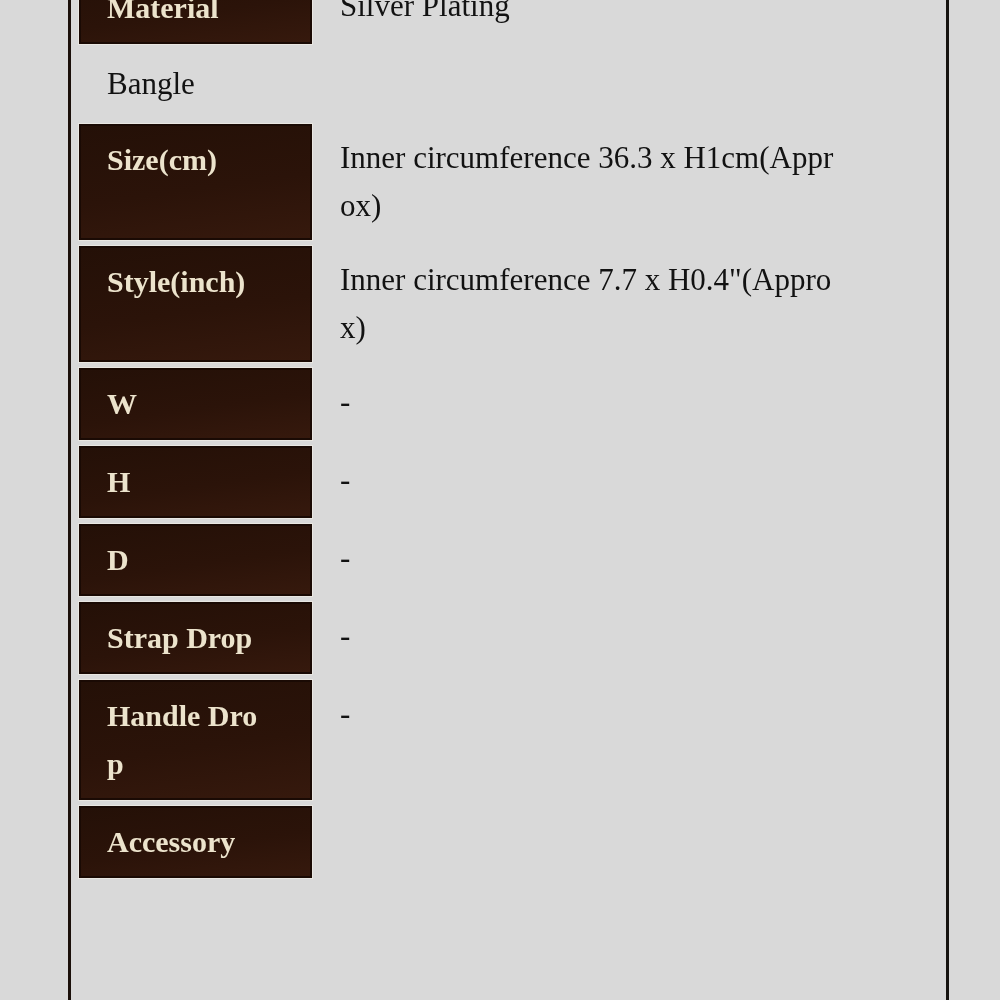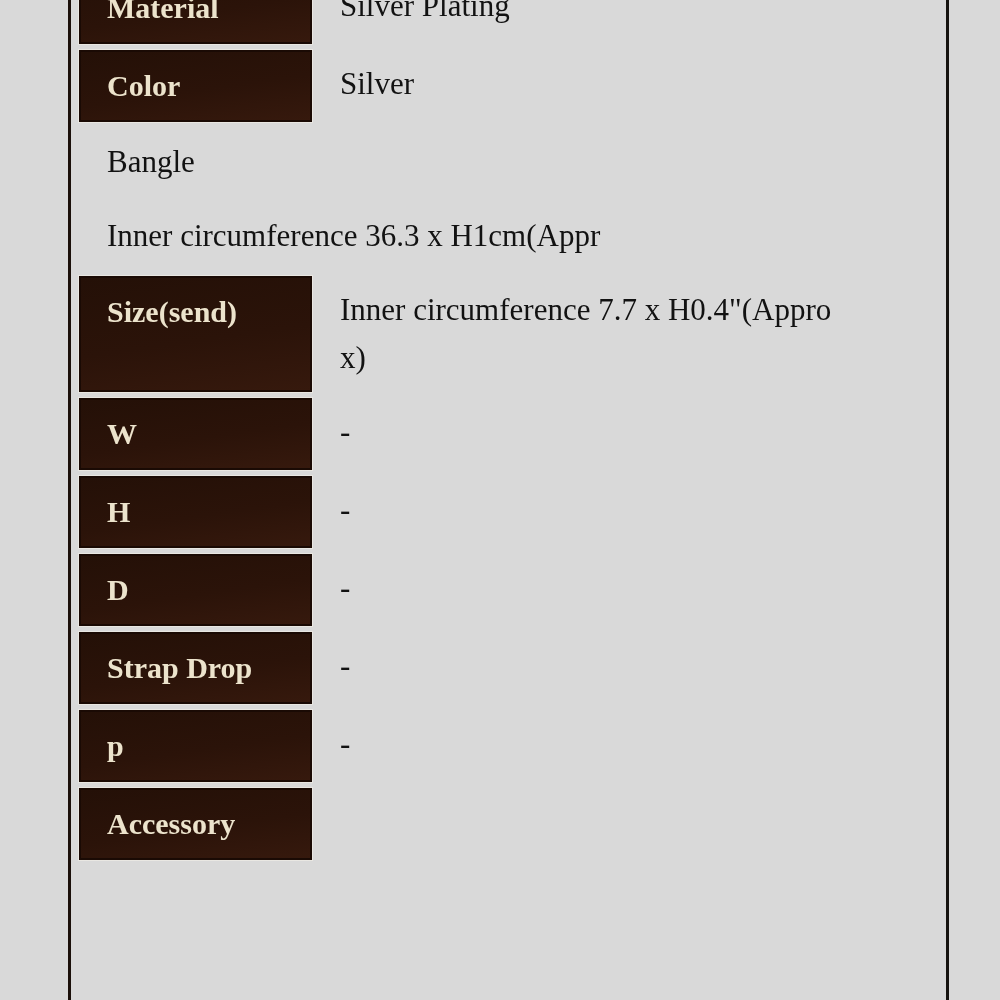--- a/index.html
+++ b/index.html
@@ -73,44 +73,40 @@
 <div class="spec-table">
   <div class="spec-row">
     <div class="label-cell">
         <div class="t-line">Material</div>
       </div>
     <div class="value-cell">
         <div class="t-line">Silver Plating</div>
       </div>
   </div>
 
-  <div class="spec-row">
-    <div class="label-cell">
-        <div class="t-line">Color</div>
-      </div>
-    <div class="value-cell">
-        <div class="t-line">Silver</div>
-      </div>
-  </div>
 
   <div class="spec-row">
     <div class="value-cell">
         <div class="t-line">Bangle</div>
       </div>
   </div>
 
   <div class="spec-row">
+    <div class="label-cell">
+        <div class="t-line">Size(cm)</div>
+      </div>
     <div class="value-cell">
         <div class="t-line">Inner circumference 36.3 x H1cm(Appr</div>
+        <div class="t-line">ox)</div>
       </div>
   </div>
 
   <div class="spec-row">
     <div class="label-cell">
-        <div class="t-line">Size(send)</div>
+        <div class="t-line">Style(inch)</div>
       </div>
     <div class="value-cell">
         <div class="t-line">Inner circumference 7.7 x H0.4"(Appro</div>
         <div class="t-line">x)</div>
       </div>
   </div>
 
   <div class="spec-row">
     <div class="label-cell">
         <div class="t-line">W</div>
@@ -142,20 +138,21 @@
     <div class="label-cell">
         <div class="t-line">Strap Drop</div>
       </div>
     <div class="value-cell">
         <div class="t-line">-</div>
       </div>
   </div>
 
   <div class="spec-row">
     <div class="label-cell">
+        <div class="t-line">Handle Dro</div>
         <div class="t-line">p</div>
       </div>
     <div class="value-cell">
         <div class="t-line">-</div>
       </div>
   </div>
 
   <div class="spec-row">
     <div class="label-cell">
         <div class="t-line">Accessory</div>

